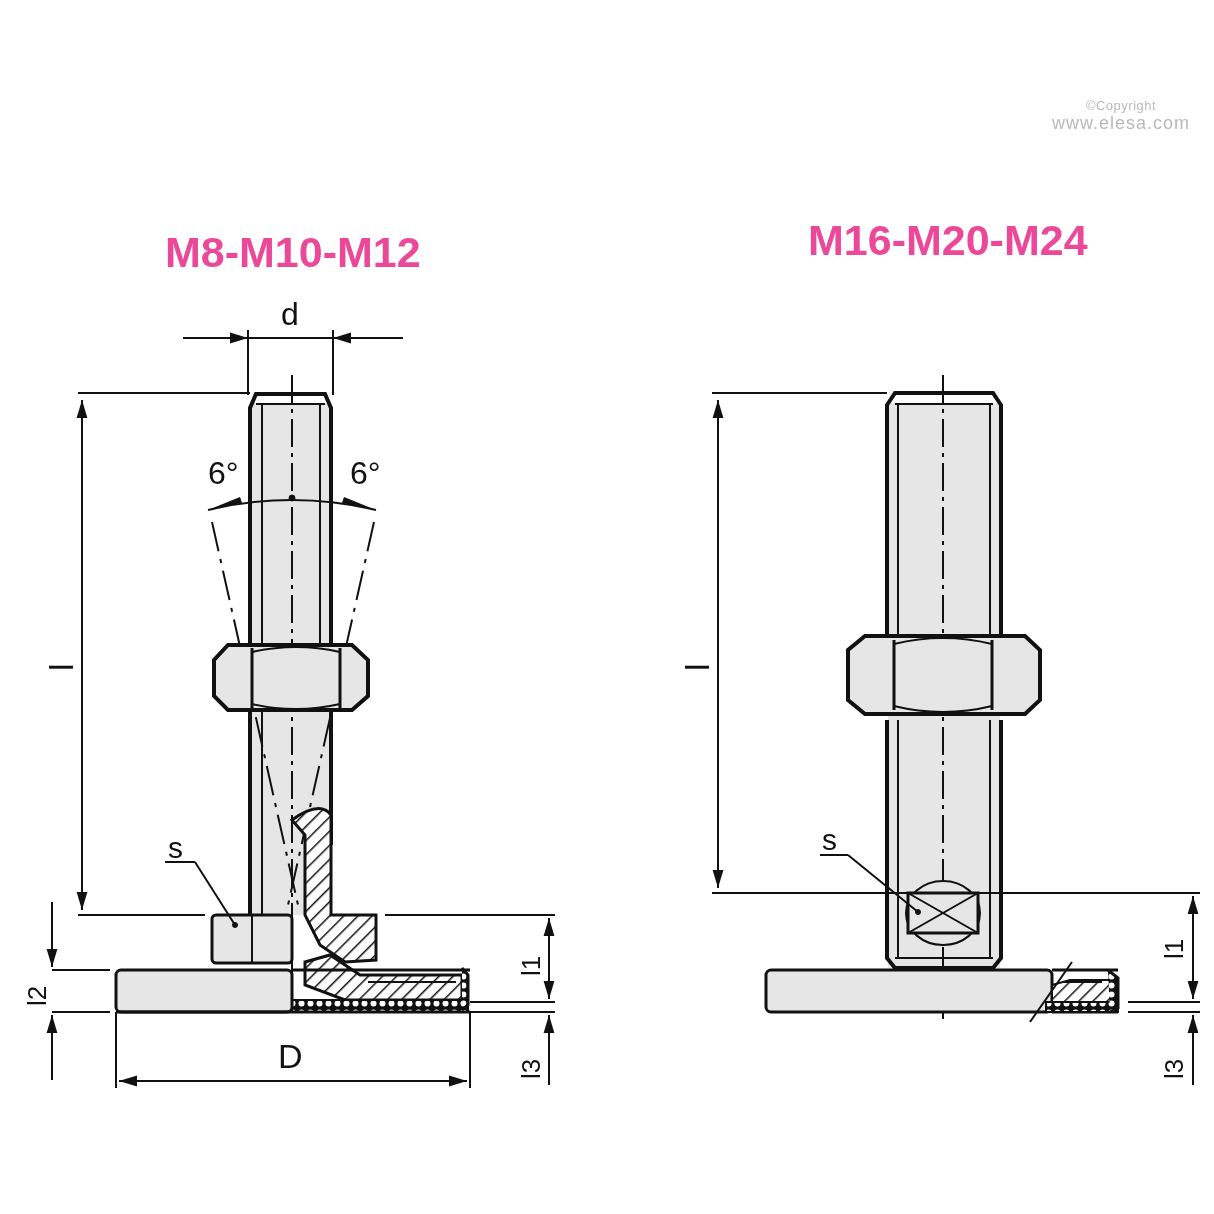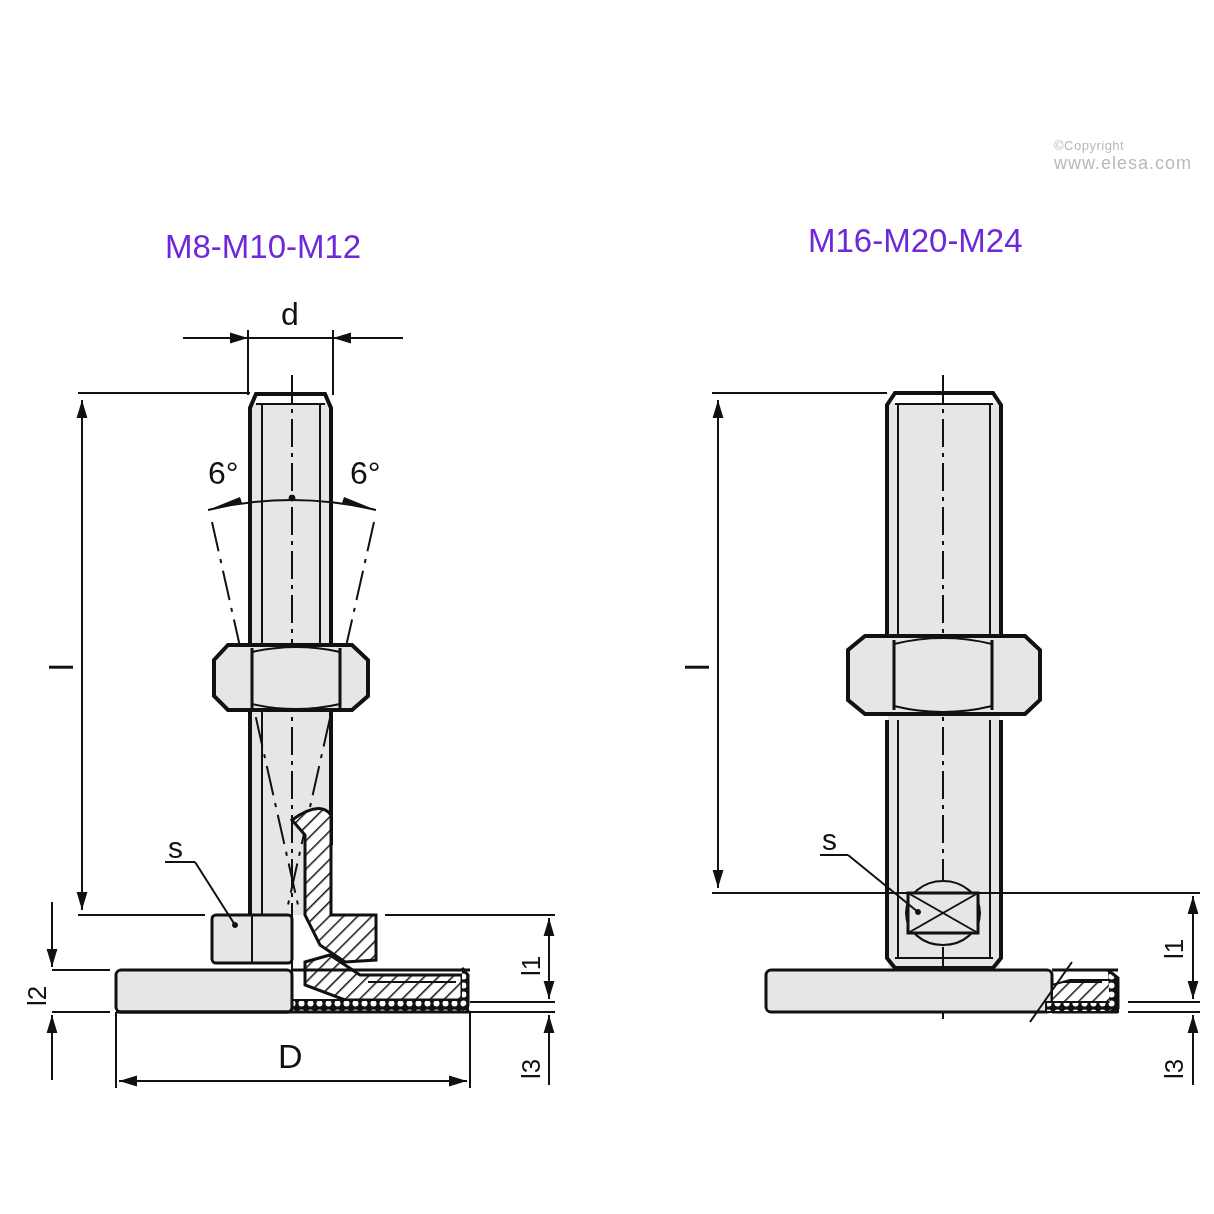--- a/index.html
+++ b/index.html
@@ -1,34 +1,34 @@
 <!DOCTYPE html>
 <html><head>
   <meta charset="utf-8">
   <style>
     html, body { margin: 0; padding: 0; background: #ffffff; }
     body { width: 1214px; height: 1214px; position: relative; overflow: hidden; font-family: "Liberation Sans", sans-serif; }
-    .watermark { position: absolute; right: 10px; top: 98px; width: 150px; color: #b9b9b9; margin-top: 40px; }
+    .watermark { position: absolute; right: 18px; top: 98px; width: 150px; text-align: center; color: #b9b9b9; }
     .wm-copy { font-size: 13px; letter-spacing: 0.5px; }
     .wm-brand { font-size: 52px; font-weight: bold; line-height: 50px; letter-spacing: -2px; color: #bcbcbc; }
     .wm-url { font-size: 18px; letter-spacing: 1px; }
-    .title { position: absolute; font-weight: normal; font-size: 33px; color: #6d28d9; }
+    .title { position: absolute; font-weight: bold; font-size: 43px; color: #ec4899; }
     svg { position: absolute; left: 0; top: 0; }
     .lbl { font-family: "Liberation Sans", sans-serif; fill: #111; }
   </style>
 </head>
 <body>
 
 <div class="watermark">
   <div class="wm-copy">©Copyright</div>
   <div class="wm-url">www.elesa.com</div>
 </div>
 
 <div class="title" style="left:165px; top:228px;">M8-M10-M12</div>
-<div class="title" style="left:808px; top:222px;">M16-M20-M24</div>
+<div class="title" style="left:808px; top:216px;">M16-M20-M24</div>
 
 <svg width="1214" height="1214" viewBox="0 0 1214 1214">
   <defs>
     <pattern id="hatch" width="10" height="10" patternUnits="userSpaceOnUse" patternTransform="rotate(45)">
       <rect width="10" height="10" fill="#fff"></rect>
       <line x1="0" y1="0" x2="0" y2="10" stroke="#111" stroke-width="3"></line>
     </pattern>
     <pattern id="dots" width="9" height="9" patternUnits="userSpaceOnUse">
       <rect width="9" height="9" fill="#111"></rect>
       <circle cx="4.5" cy="4.5" r="3" fill="#fff"></circle>

